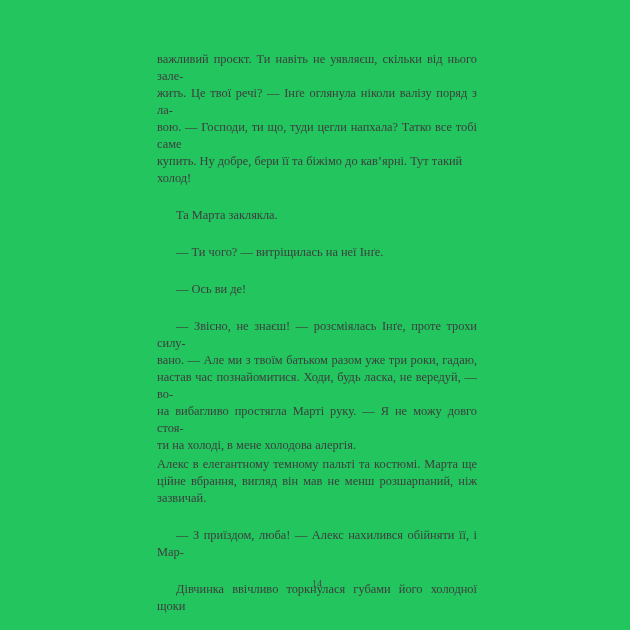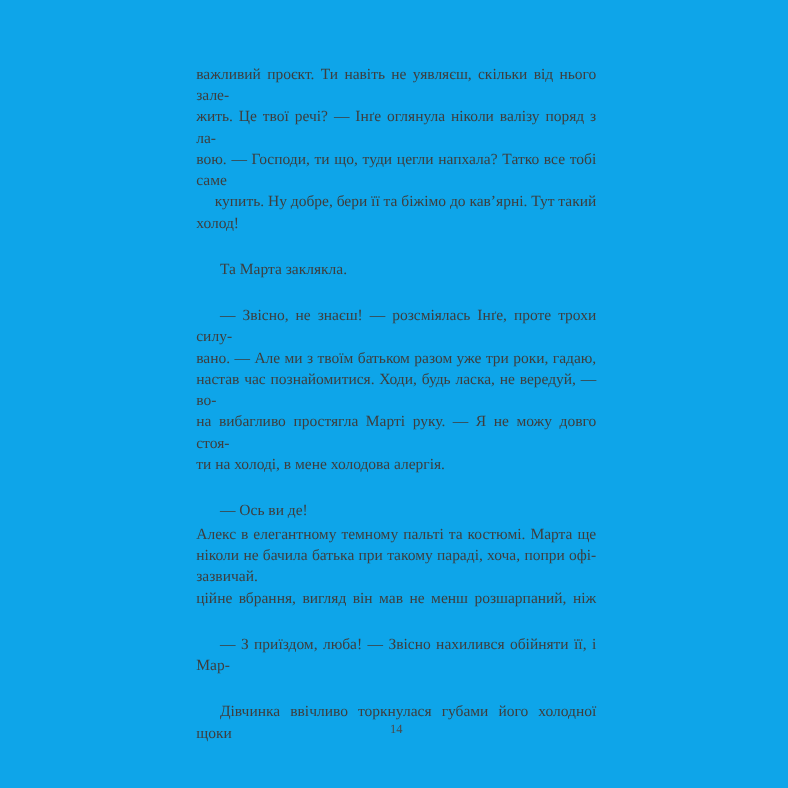--- a/index.html
+++ b/index.html
@@ -6,41 +6,41 @@
     margin: 0;
     padding: 0;
     width: 630px;
     height: 630px;
     overflow: hidden;
   }
   .page {
     position: relative;
     width: 630px;
     height: 630px;
-    background: #0ea5e9;
+    background: #22c55e;
   }
   .text-block {
     position: absolute;
     left: 157px;
     top: 51px;
     width: 320px;
     font-family: "Liberation Serif", "DejaVu Serif", serif;
     font-size: 12.4px;
     line-height: 17px;
     color: #3e3e3e;
   }
   .para {
     margin: 0 0 1.5px 0;
   }
   .line {
     text-align: justify;
     text-align-last: justify;
   }
   .line.last {
-    text-align: right;
+    text-align: left;
     text-align-last: left;
   }
   .line.first-indent {
     text-indent: 19px;
     margin-top: 20px;
   }
   .page-number {
     position: absolute;
     top: 578px;
     left: 157px;
@@ -59,38 +59,40 @@
       <div class="para">
         <div class="line">важливий проєкт. Ти навіть не уявляєш, скільки від нього зале-</div>
         <div class="line">жить. Це твої речі? — Інґе оглянула ніколи валізу поряд з ла-</div>
         <div class="line">вою. — Господи, ти що, туди цегли напхала? Татко все тобі саме</div>
         <div class="line last">купить. Ну добре, бери її та біжімо до кав’ярні. Тут такий холод!</div>
       </div>
       <div class="para">
         <div class="line last first-indent">Та Марта заклякла.</div>
       </div>
       <div class="para">
+        <div class="line last first-indent">— Ти чого? — витріщилась на неї Інґе.</div>
+      </div>
+      <div class="para">
+      </div>
+      <div class="para">
+        <div class="line last first-indent">— Ось ви де!</div>
       </div>
       <div class="para">
         <div class="line first-indent">— Звісно, не знаєш! — розсміялась Інґе, проте трохи силу-</div>
         <div class="line">вано. — Але ми з твоїм батьком разом уже три роки, гадаю,</div>
         <div class="line">настав час познайомитися. Ходи, будь ласка, не вередуй, — во-</div>
         <div class="line">на вибагливо простягла Марті руку. — Я не можу довго стоя-</div>
         <div class="line last">ти на холоді, в мене холодова алергія.</div>
       </div>
       <div class="para">
-        <div class="line last first-indent">— Ось ви де!</div>
+        <div class="line">Алекс в елегантному темному пальті та костюмі. Марта ще</div>
+        <div class="line">ційне вбрання, вигляд він мав не менш розшарпаний, ніж</div>
+        <div class="line last">зазвичай.</div>
       </div>
       <div class="para">
-        <div class="line">Алекс в елегантному темному пальті та костюмі. Марта ще</div>
-        <div class="line">ніколи не бачила батька при такому параді, хоча, попри офі-</div>
-        <div class="line last">зазвичай.</div>
-        <div class="line">ційне вбрання, вигляд він мав не менш розшарпаний, ніж</div>
-      </div>
-      <div class="para">
-        <div class="line first-indent">— З приїздом, люба! — Звісно нахилився обійняти її, і Мар-</div>
+        <div class="line first-indent">— З приїздом, люба! — Алекс нахилився обійняти її, і Мар-</div>
       </div>
       <div class="para">
         <div class="line first-indent">Дівчинка ввічливо торкнулася губами його холодної щоки</div>
       </div>
     </div>
   <div class="page-number">14</div>
 </div>
 
 </body></html>

